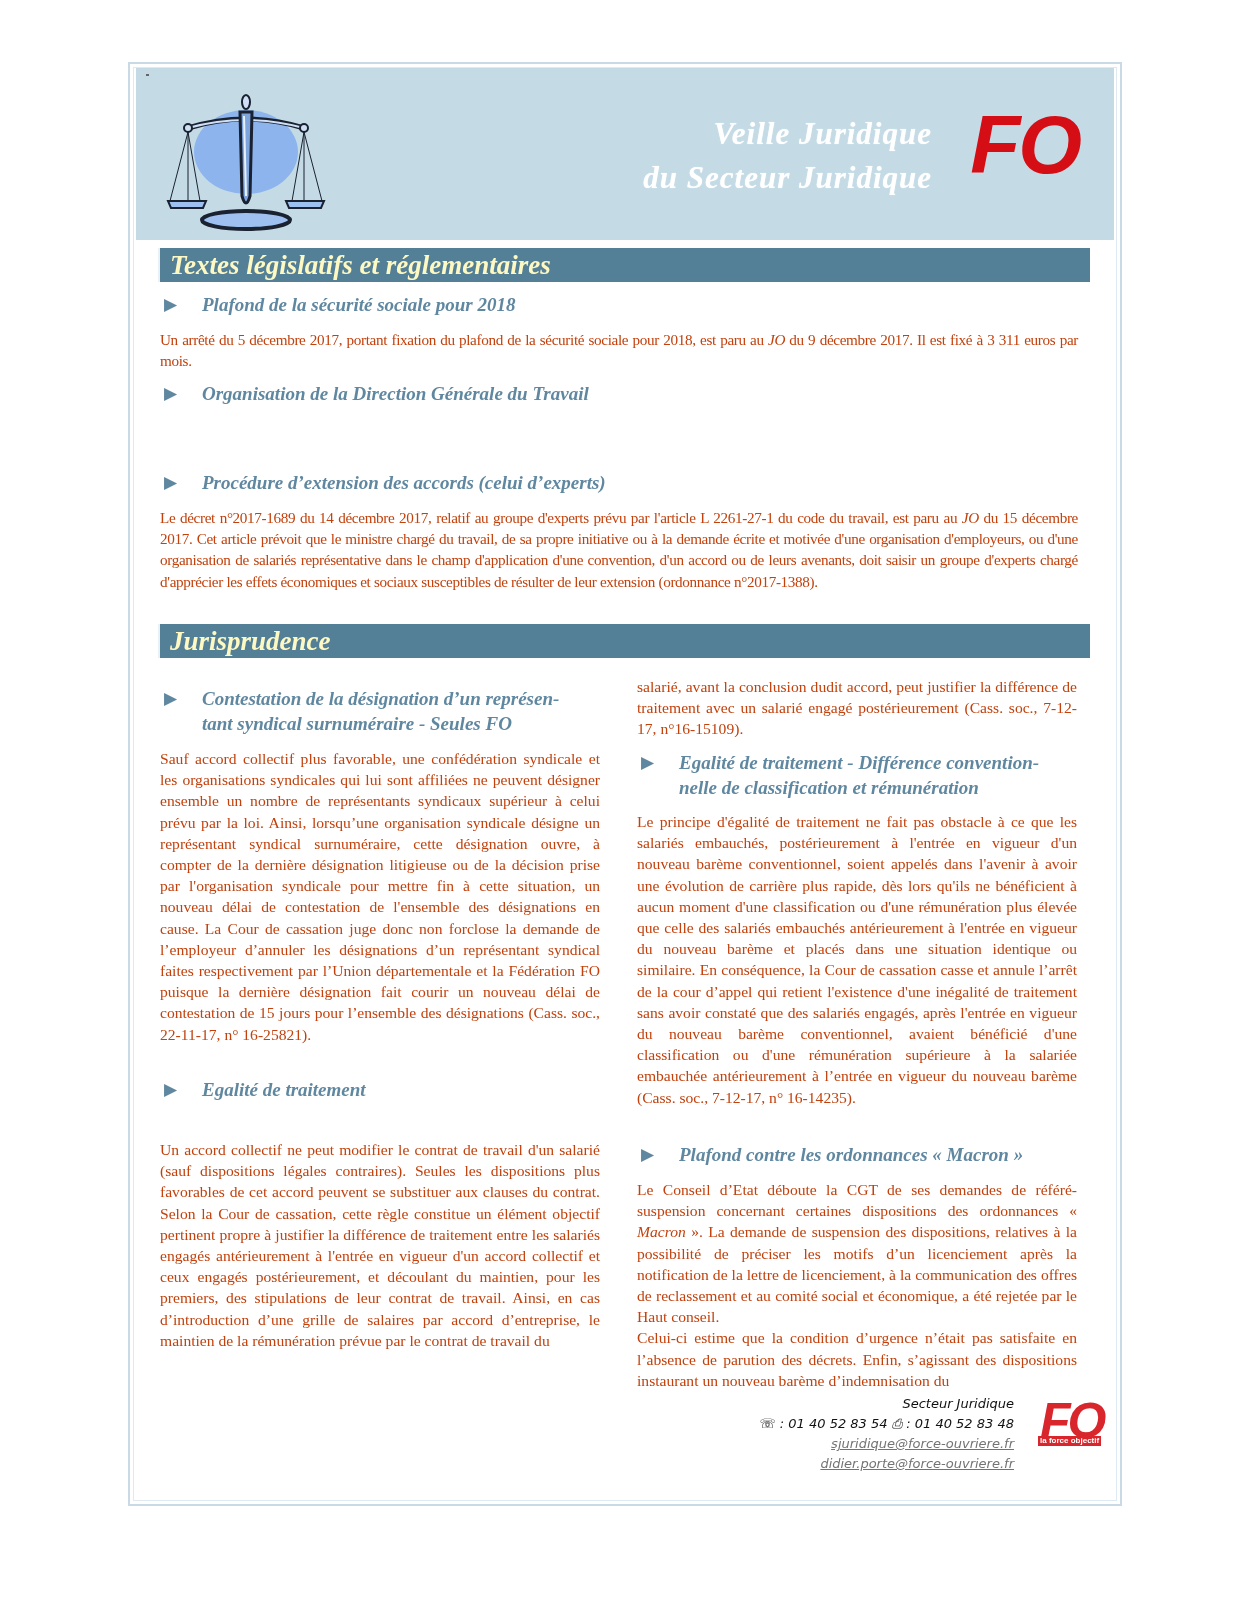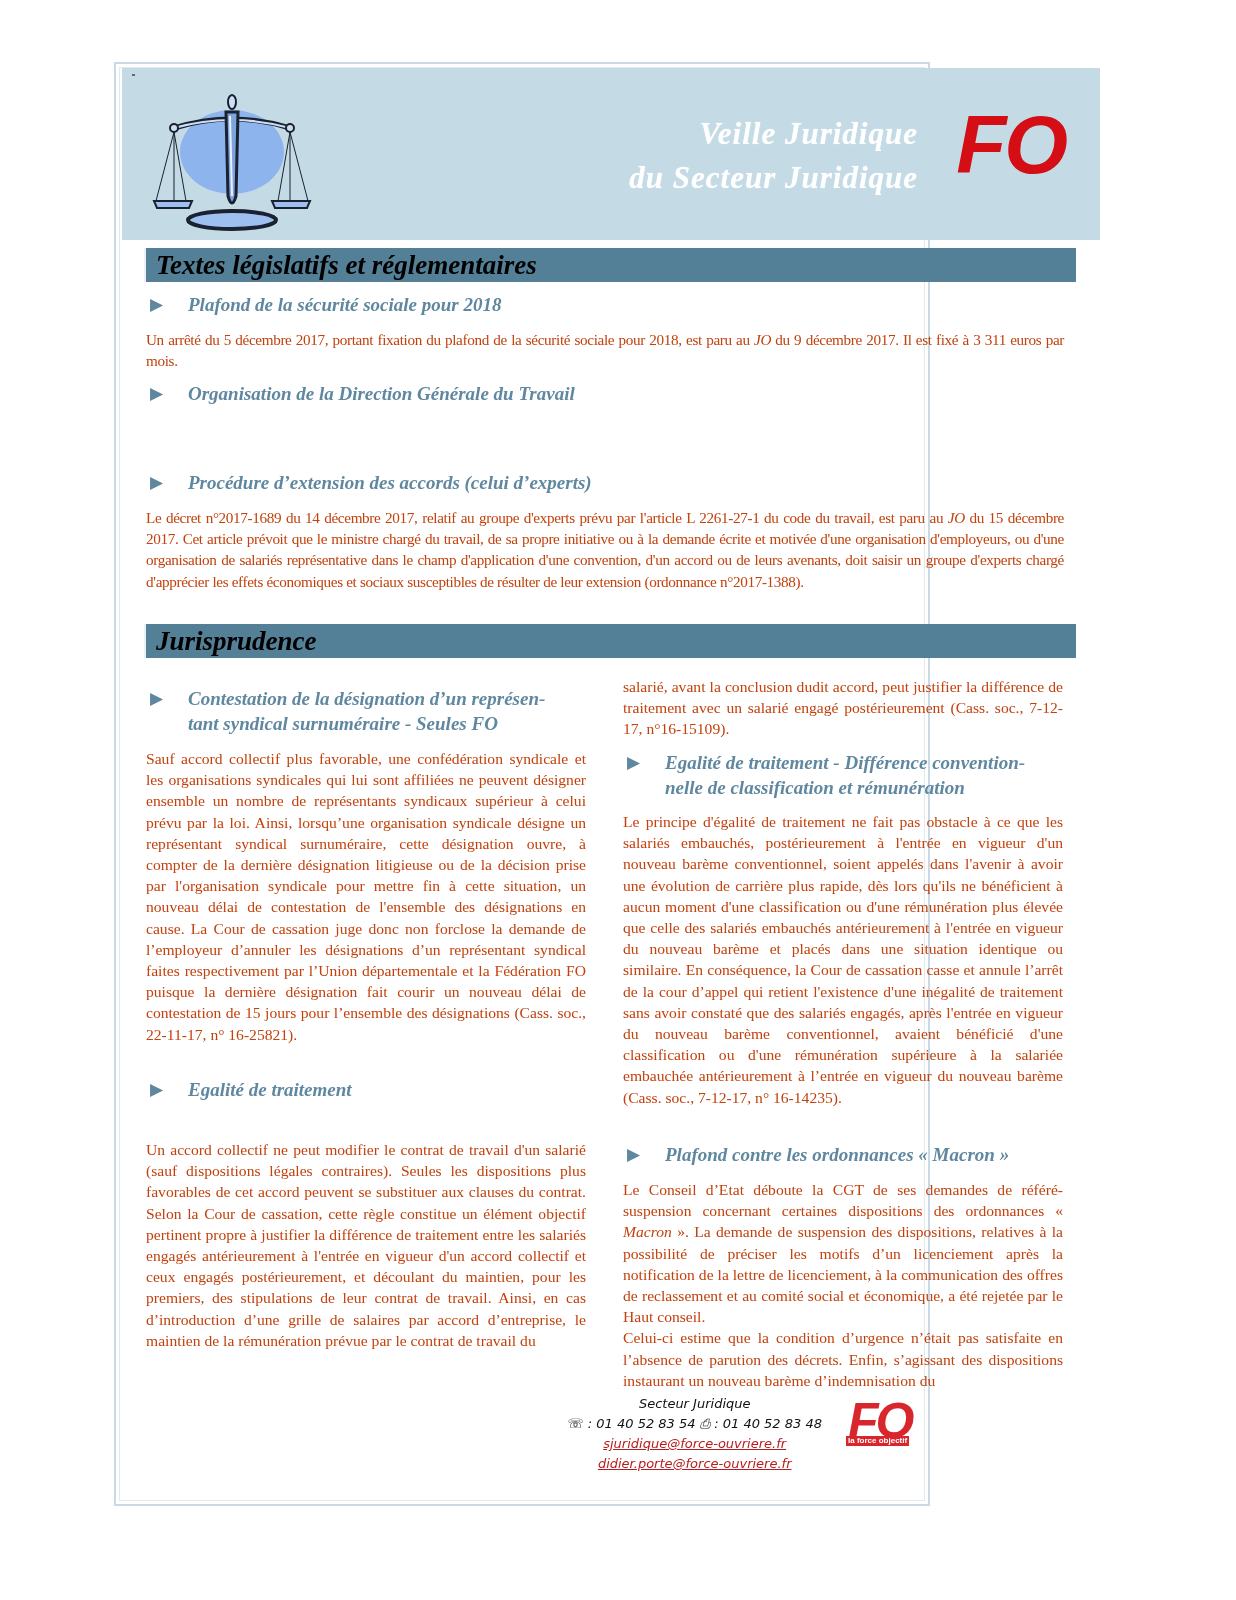--- a/index.html
+++ b/index.html
@@ -1,20 +1,20 @@
 <!DOCTYPE html>
 <html><head>
 <meta charset="utf-8">
 <style>
   * { box-sizing: border-box; margin: 0; padding: 0; }
   html, body { width: 1236px; height: 1600px; background: #ffffff; }
   body { position: relative; font-family: "Liberation Serif", "DejaVu Serif", serif; color: #1a1a1a; }
 
   .page-frame {
-    position: absolute; left: 114px; top: 62px; width: 816px; height: 1444px;
+    position: absolute; left: 128px; top: 62px; width: 994px; height: 1444px;
     border: 2px solid #c9d9e6; background: #ffffff; padding-left: 48px;
   }
   .page-frame-inner {
     position: absolute; left: 3px; top: 3px; right: 3px; bottom: 3px;
     border: 1px solid #dfe9f1;
   }
 
   .header {
     position: absolute; left: 6px; top: 4px; width: 978px; height: 172px;
     background: #c4dbe6;
@@ -32,21 +32,21 @@
     font-family: "DejaVu Sans", sans-serif; color: #c0121b; font-size: 24px; letter-spacing: 0px;
   }
   .fo-logo-big {
     position: absolute; right: 34px; top: 36px;
     font-family: "Liberation Sans", sans-serif; font-weight: bold; font-style: italic;
     color: #d50d15; font-size: 82px; line-height: 82px; letter-spacing: -2px;
   }
 
   .section-bar {
     position: absolute; left: 30px; width: 930px; height: 34px;
-    background: #537f97; color: #000000;
+    background: #537f97; color: #fef9c3;
     font-family: "Liberation Serif", "DejaVu Serif", serif; font-weight: bold; font-style: italic;
     font-size: 27px; line-height: 34px; padding-left: 10px;
   }
   .section-bar::before {
     content: ""; position: absolute; left: -2px; top: 0; width: 2px; height: 34px; background: #e9f1f6;
   }
 
   .h3 {
     position: absolute; color: #5f87a0;
     font-family: "Liberation Serif", "DejaVu Serif", serif; font-weight: bold; font-style: italic;
@@ -56,24 +56,24 @@
   .h3 .txt { display: block; padding-left: 38px; }
 
   .p {
     position: absolute; font-family: "Liberation Serif", "DejaVu Serif", serif;
     font-size: 15.6px; line-height: 21.2px; color: #c2410c; text-align: justify;
   }
   .p.cond { font-size: 15.2px; letter-spacing: -0.35px; }
   .p i { font-style: italic; }
 
   .footer-contact {
-    position: absolute; right: 106px; top: 1330px; text-align: center;
+    position: absolute; right: 106px; top: 1330px; text-align: right;
     font-family: "DejaVu Sans", sans-serif; font-style: italic; font-size: 13px; line-height: 20px; color: #111;
   }
-  .footer-contact a { color: #b91c1c; text-decoration: underline; }
+  .footer-contact a { color: #737373; text-decoration: underline; }
   .fo-logo-small {
     position: absolute; right: 18px; top: 1330px; width: 64px; height: 60px;
   }
   .fo-small-text {
     position: absolute; left: 2px; top: 0; font-family: "Liberation Sans", sans-serif; font-weight: bold; font-style: italic;
     color: #d8262c; font-size: 50px; line-height: 54px; letter-spacing: -3px;
   }
   .fo-small-sub {
     position: absolute; left: 0; top: 42px; font-family: "Liberation Sans", sans-serif; font-weight: bold;
     font-size: 8px; color: #ffffff; background: #d8262c; padding: 0 2px; line-height: 10px;

